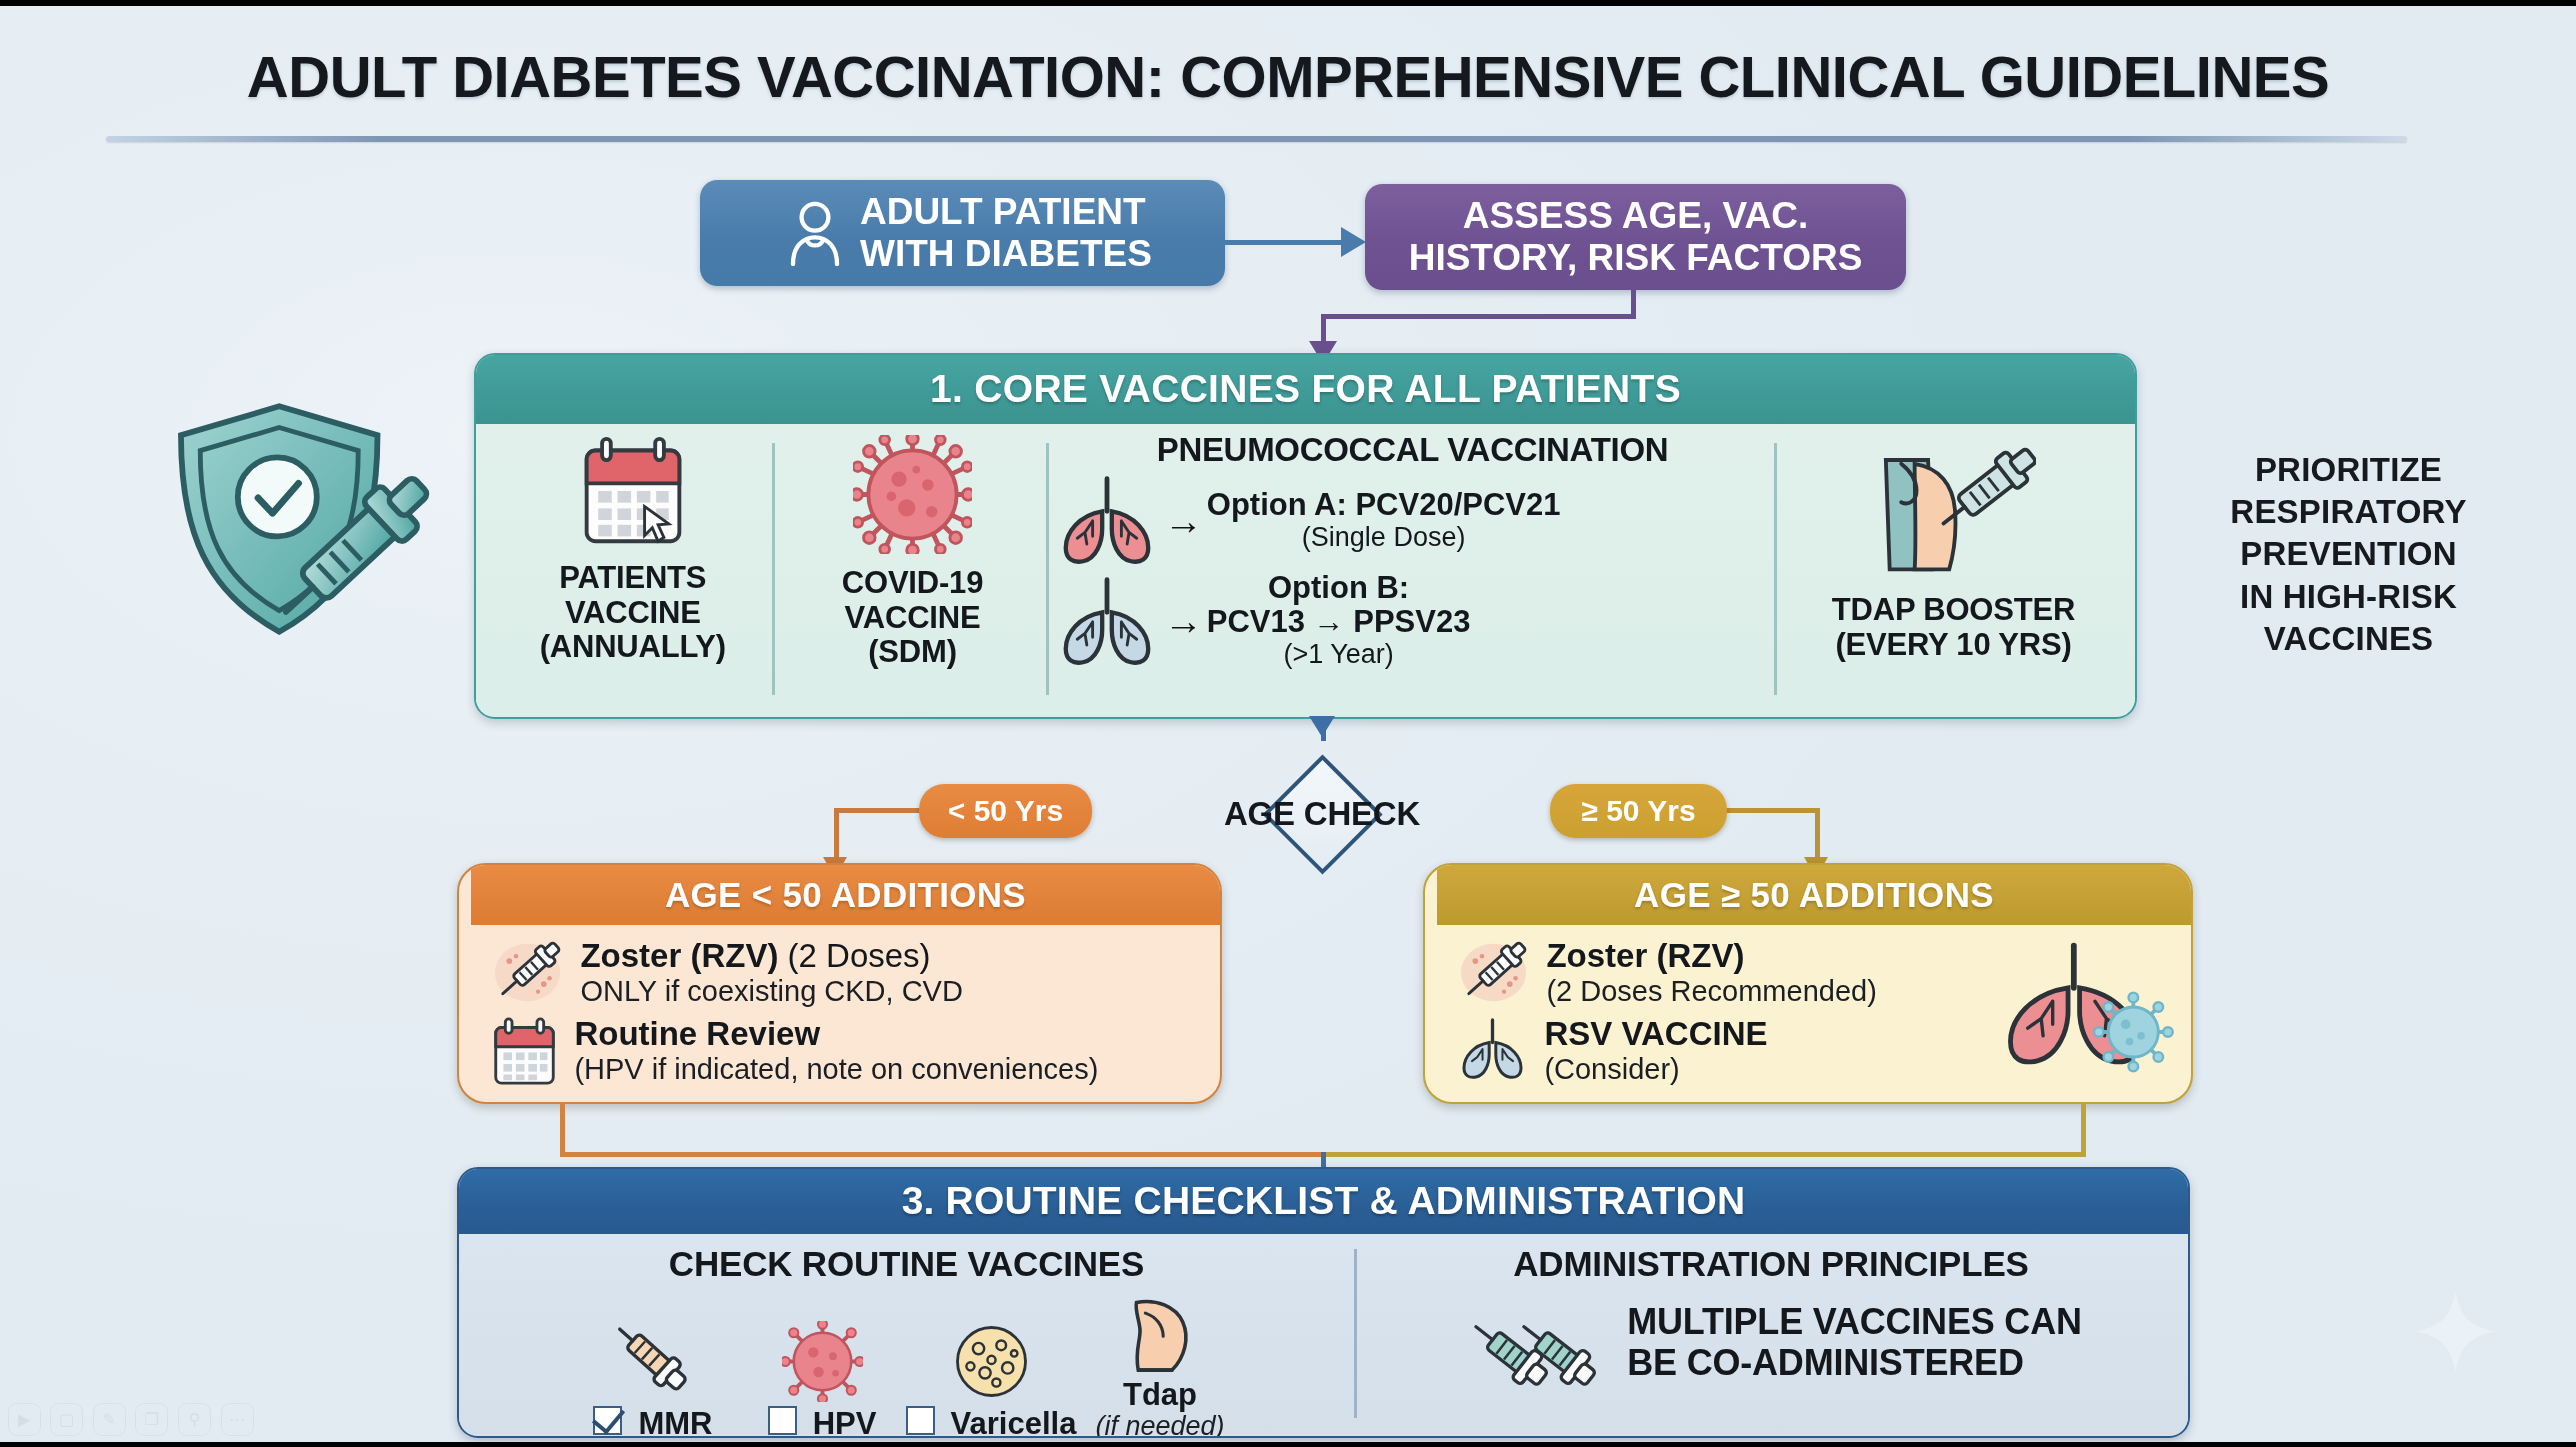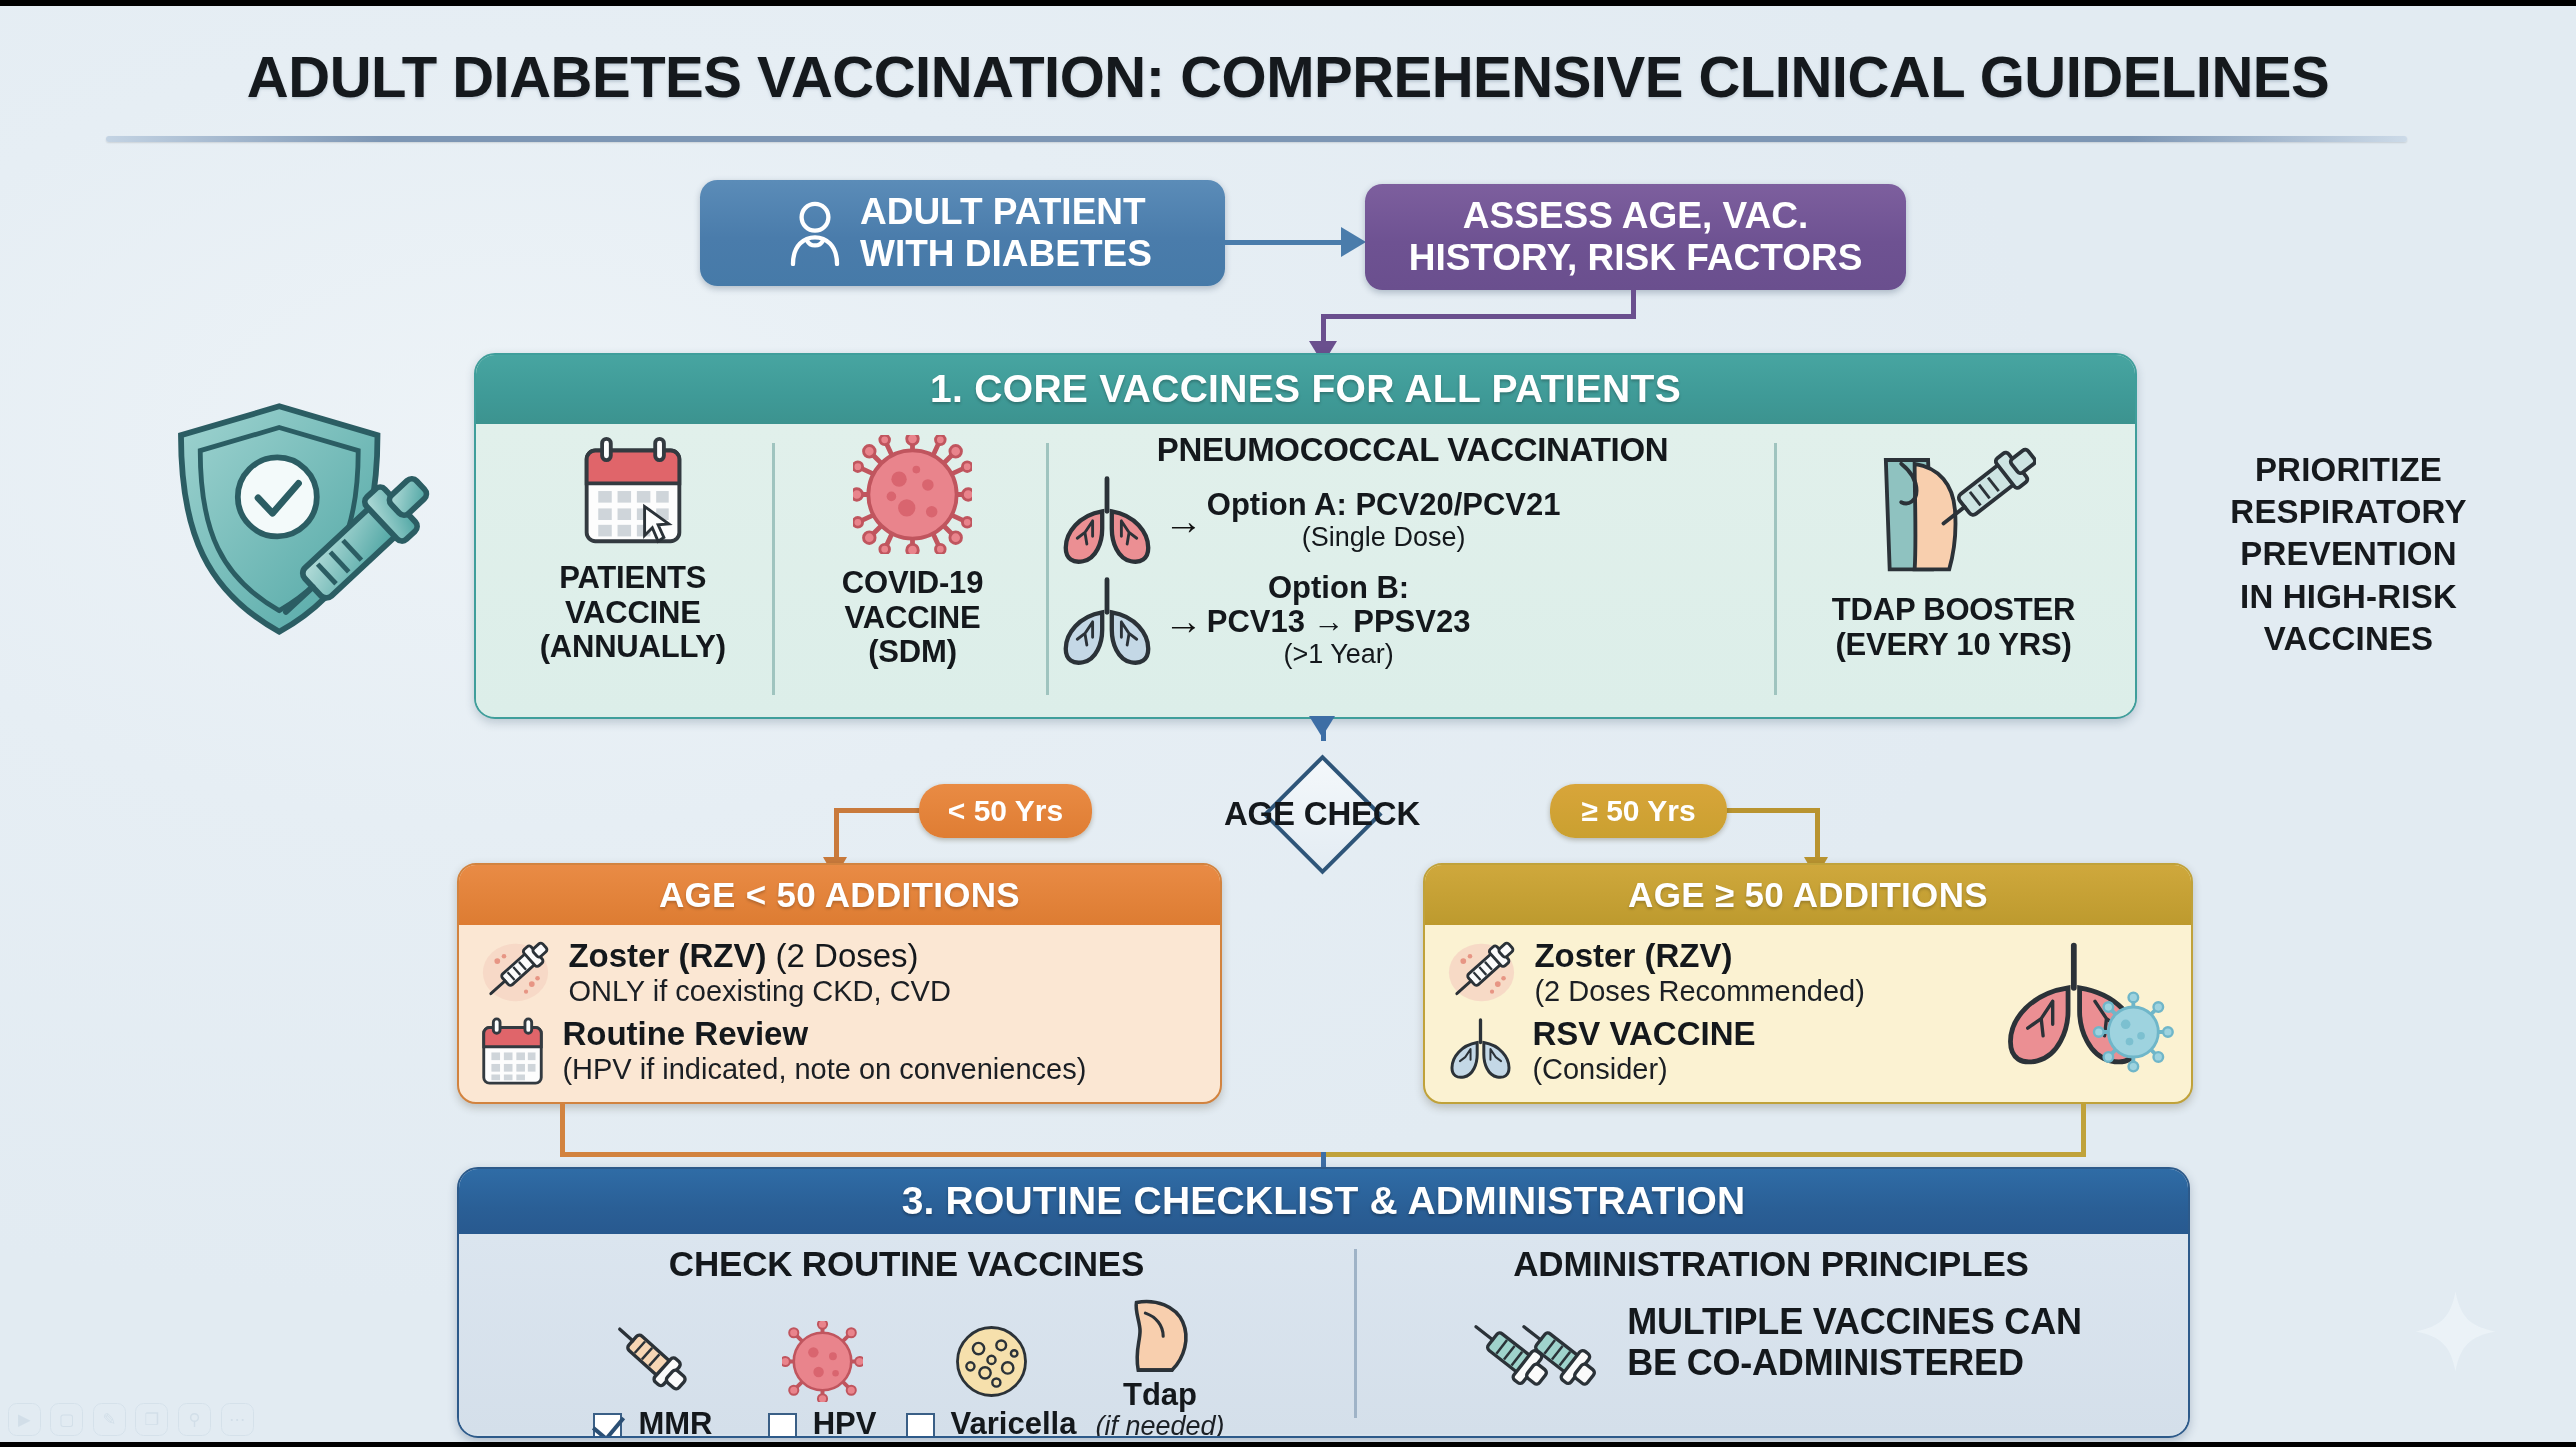--- a/index.html
+++ b/index.html
@@ -178,22 +178,23 @@
   #lc-head { position:absolute; left:823px; top:851px; width:0;height:0;
      border-top:21px solid #c97a3c; border-left:12.5px solid transparent; border-right:12.5px solid transparent; }
   
   #rc-h { position:absolute; left:1723px; top:802px; width:96px; height:4.8px; background:#b99430; }
   #rc-v { position:absolute; left:1815px; top:802px; width:4.8px; height:57px; background:#b99430; }
   #rc-head { position:absolute; left:1804px; top:851px; width:0;height:0;
      border-top:21px solid #b99430; border-left:12.5px solid transparent; border-right:12.5px solid transparent; }
 
   
   .agepanel {
-    position: absolute; border-radius: 19px; overflow: hidden;
+    position: absolute; border-radius: 29px; overflow: hidden;
     box-shadow: 0 3.9px 8.7px rgba(60,50,30,0.24);
+    padding-left: 12px;
   }
   .agepanel .ahead {
     height: 60px; display:flex; align-items:center; justify-content:center;
     color: #fff; font-weight: bold; font-size: 35px; letter-spacing: 0.3px;
     text-shadow: 0 1.9px 2.9px rgba(0,0,0,0.22);
   }
   .agepanel .abody { padding: 13.5px 15.4px 11.6px 19px; position: relative; }
   .arow { display: flex; align-items: flex-start; gap: 15.4px; margin-bottom: 7.7px; }
   .arow .atext .t1 { font-size: 33px; color: #14181c; line-height: 1.12; }
   .arow .atext .t1 b { font-weight: bold; }
@@ -232,21 +233,21 @@
   #bottom-body { display: flex; height: 200px; position: relative;
      background: linear-gradient(180deg,#dbe5ef 0%,#d4dfea 100%); }
   #bot-left { width: 895px; position: relative; }
   #bot-div { position: absolute; left: 895px; top: 15.4px; width: 2.9px; height: 169px; background: #9fb3c7; }
   #bot-right { flex: 1; position: relative; }
   .bot-title { text-align:center; font-weight:bold; font-size:35px; color:#14181c;
      margin-top: 10px; letter-spacing: -0.2px; }
 
   #check-row { display:flex; align-items:flex-end; justify-content:center; gap: 25px; margin-top: 5.8px; }
   .check-item { display:flex; flex-direction:column; align-items:center; width: 144px; }
-  .check-line { display:flex; align-items:flex-end; gap: 16px; margin-top: 3.9px; text-decoration: underline; }
+  .check-line { display:flex; align-items:flex-start; gap: 16px; margin-top: 3.9px; text-decoration: underline; }
   .cbox { width: 29px; height: 29px; background:#fff; border: 2.9px solid #3a5f86; position: relative; }
   .cbox.checked::after {
     content:''; position:absolute; left: 3.9px; top: -4.8px; width: 15.4px; height: 25px;
     border-right: 4.8px solid #2b4f74; border-bottom: 4.8px solid #2b4f74;
     transform: rotate(40deg);
   }
   .clabel { font-weight:bold; font-size: 31px; color:#14181c; }
   .tdap-lab { font-weight: bold; font-size: 31px; color:#14181c; text-align:center; line-height:1.05; }
   .tdap-sub { font-size: 27px; font-style: italic; color:#1b1f24; text-align:center; }
 

